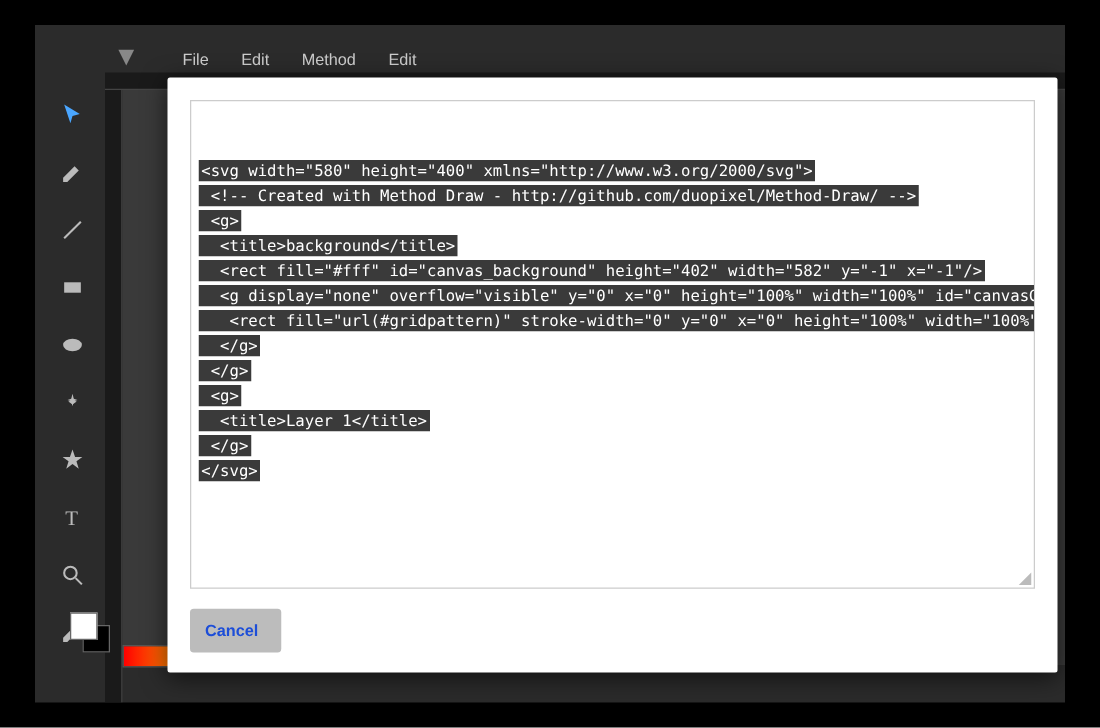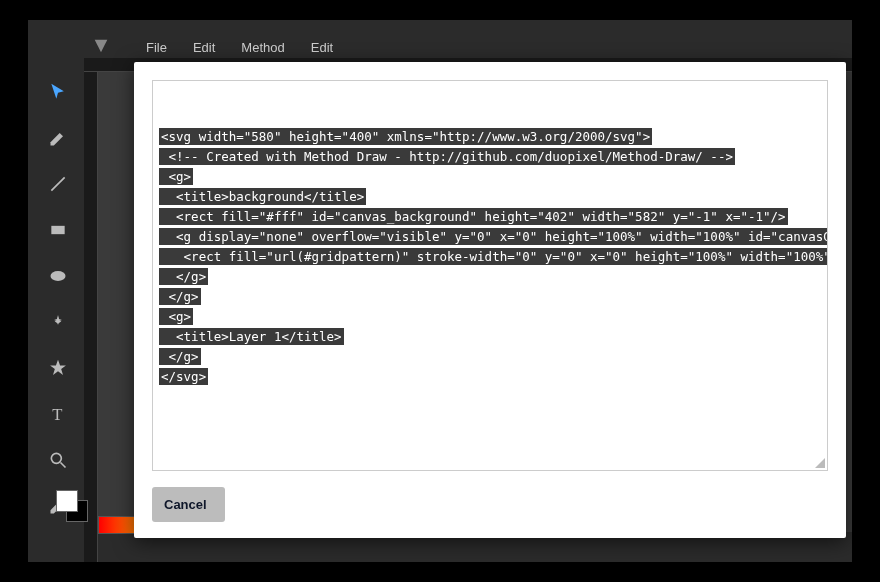--- a/index.html
+++ b/index.html
@@ -181,21 +181,21 @@
     .btn {
       font-size: 13px;
       font-weight: bold;
       padding: 10px 18px;
       border: none;
       border-radius: 3px;
       cursor: pointer;
     }
     .btn-cancel {
       background: #bcbcbc;
-      color: #0f172a;
+      color: #1d4ed8;
       padding-left: 12px;
     }
     .btn-apply {
       background: #3b82f6;
       color: #fff;
     }
   </style>
 </head>
 <body>
 

